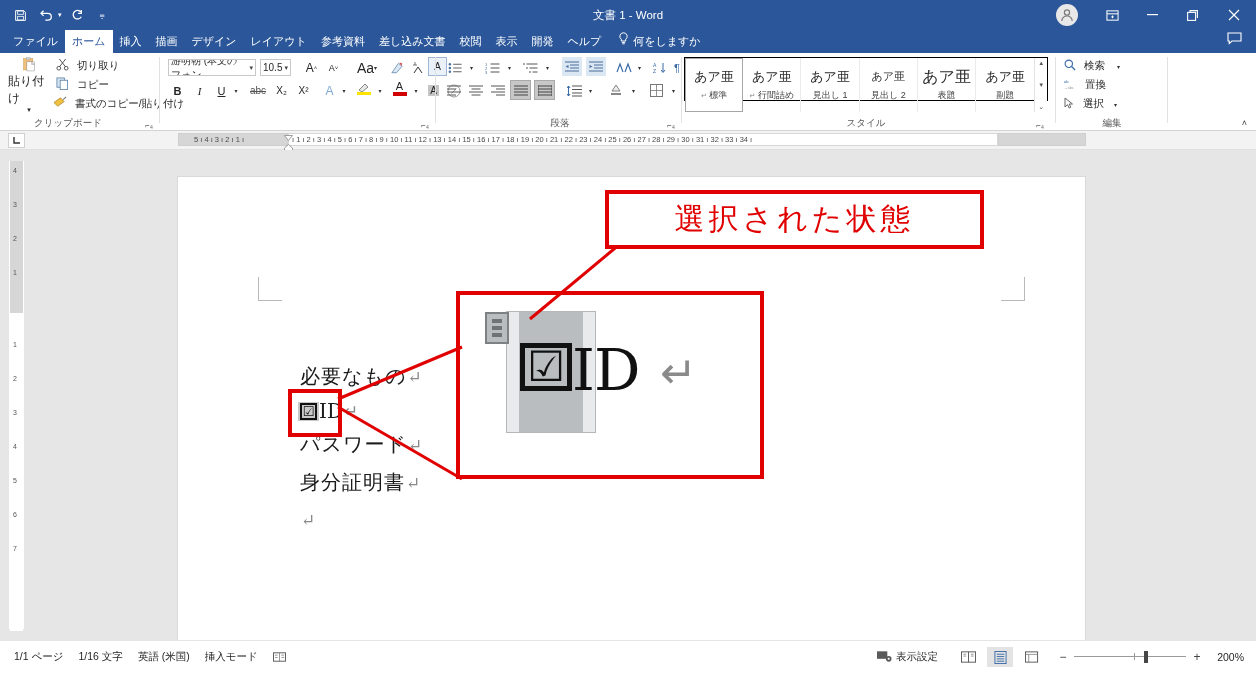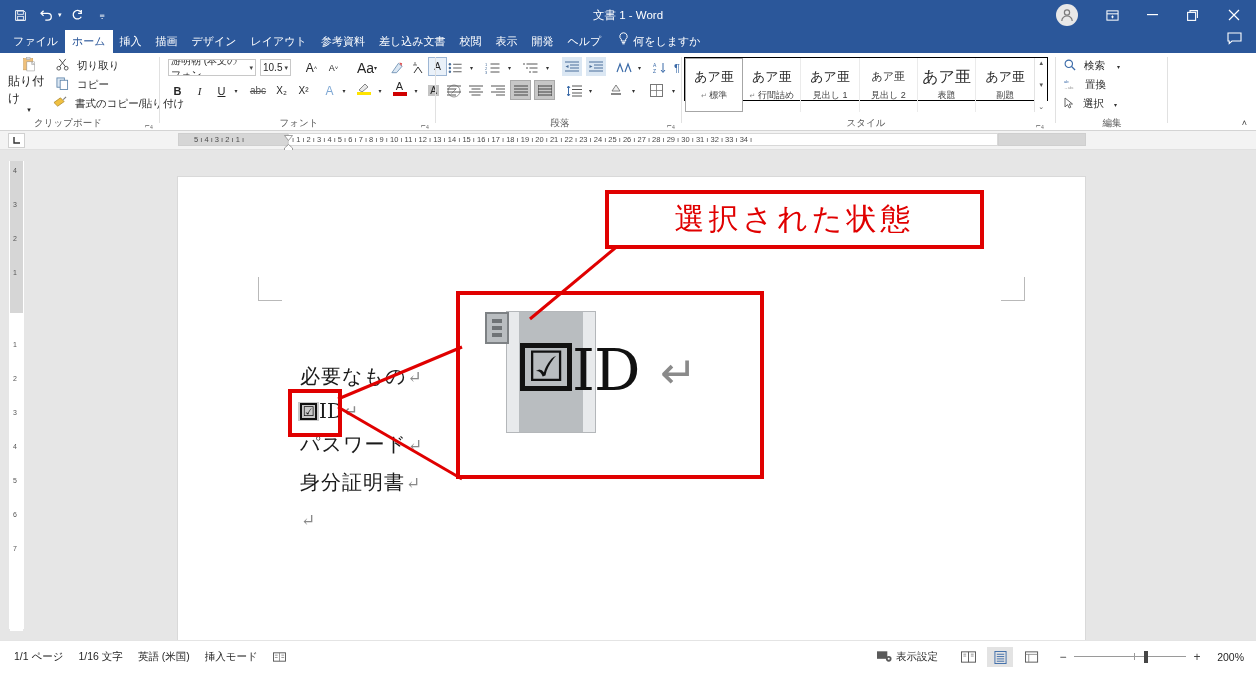--- a/index.html
+++ b/index.html
@@ -458,21 +458,20 @@
       <div class="fbtn" style="left:262px; top:28px;">
         <span style="font-size:10px;background:#c4c4c4;padding:0 2px;">A</span>
       </div>
       <div class="fbtn" style="left:282px; top:28px; color:#888;">
         <svg width="14" height="14" viewBox="0 0 14 14">
             <circle cx="7" cy="7" r="6" fill="none" stroke="#999" stroke-width="1"></circle>
             <path d="M4.5 9.5 L9.5 4.5" stroke="#999" stroke-width="1"></path>
           </svg>
       </div>
 
-      <div class="rgroup-label" style="left:0; width:274px;">フォント</div>
       <div class="dlg-launcher" style="right:7px;">⌐₄</div>
       <div class="rgroup-sep" style="right:0;"></div>
     </div>
 
     <div class="rgroup" style="left:438px; width:244px;">
       <div class="fbtn" style="left:6px; top:5px; width:22px;">
         <svg width="15" height="12" viewBox="0 0 16 12">
             <circle cx="2" cy="2" r="1.3" fill="#4a6f9b"></circle>
             <circle cx="2" cy="6" r="1.3" fill="#4a6f9b"></circle>
             <circle cx="2" cy="10" r="1.3" fill="#4a6f9b"></circle>

